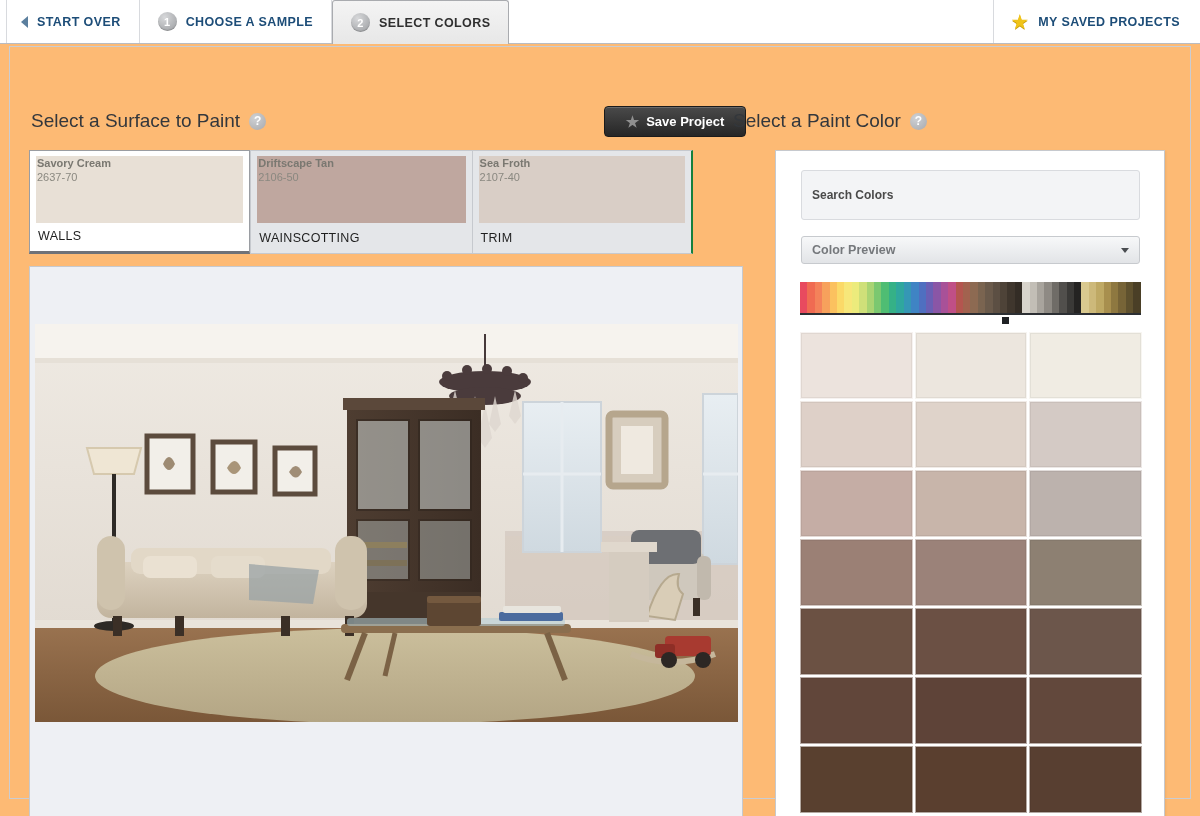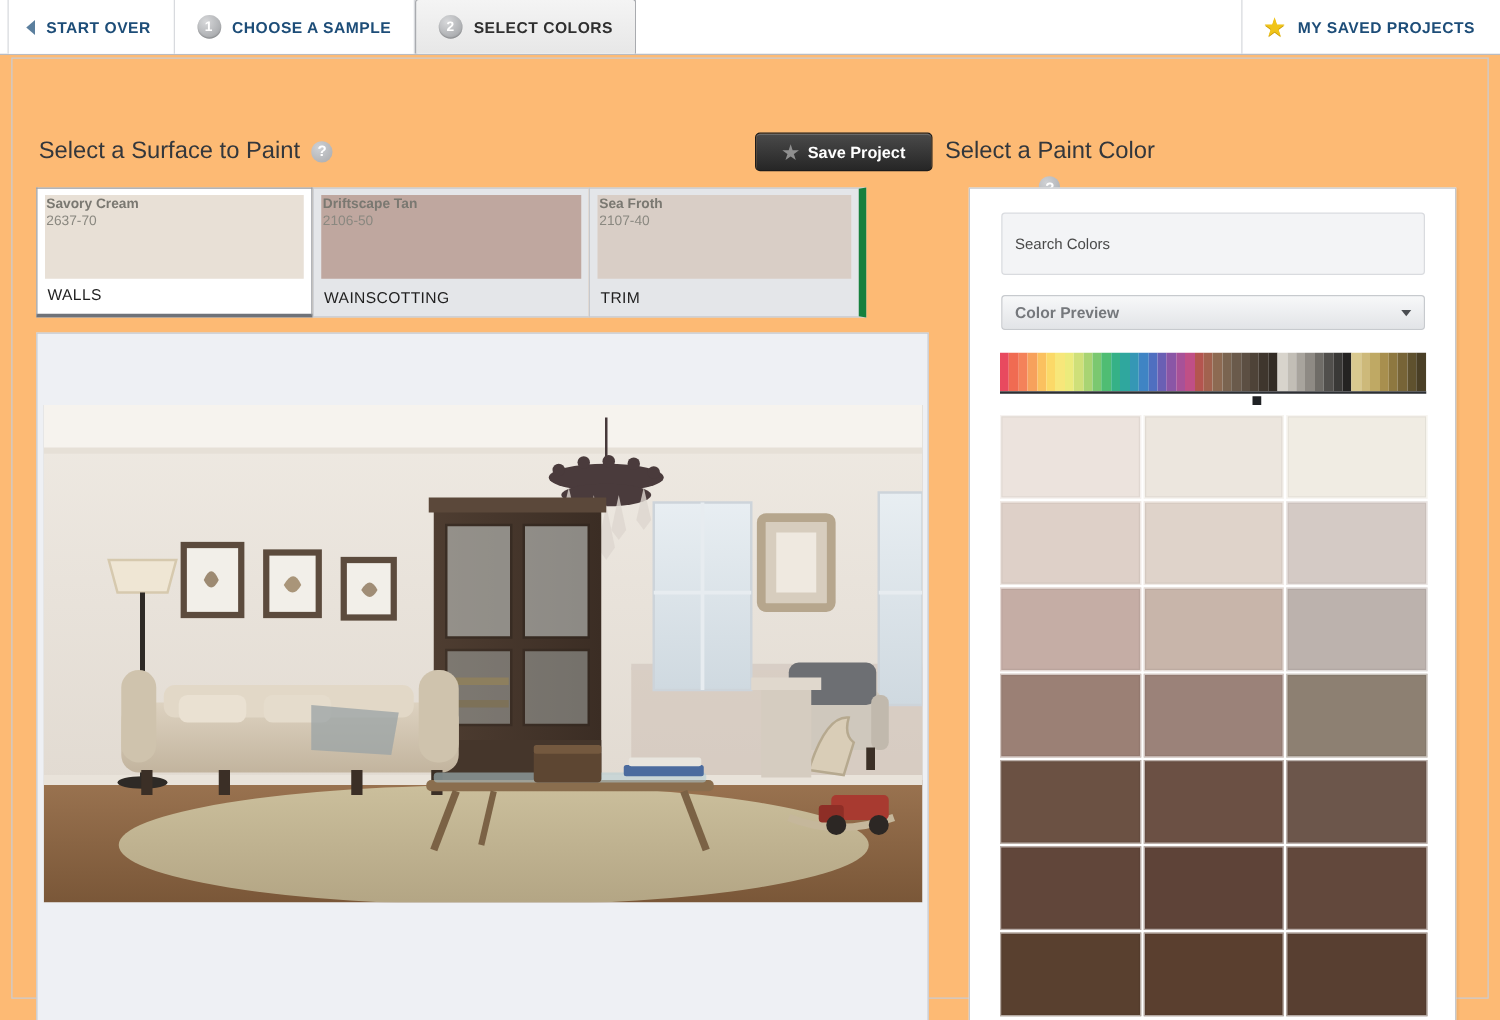--- a/index.html
+++ b/index.html
@@ -8,21 +8,21 @@
     background: #e9ecf1;
     font-family: "Liberation Sans", sans-serif;
     overflow: hidden;
   }
 
   
   .tabbar {
     position: absolute; left: 0; top: 0; width: 1200px; height: 44px;
     background: #ffffff;
     border-bottom: 1px solid #b9bcc2;
-    display: flex; align-items: flex-end;
+    display: flex; align-items: flex-start;
   }
   .tab {
     height: 43px;
     display: flex; align-items: center; gap: 9px;
     padding: 0 18px;
     font-size: 12.5px; font-weight: bold; letter-spacing: .4px;
     color: #1d4d78;
     background: #ffffff;
     border-right: 1px solid #d8dade;
     cursor: pointer;
@@ -73,21 +73,21 @@
     border: 1px solid #c9ccd2; background: transparent;
   }
 
   
   .sec-title {
     position: absolute;
     font-size: 19px; color: #33373c; font-weight: normal;
     display: flex; align-items: center; gap: 9px;
   }
   #title-left  { left: 31px; top: 66px; }
-  #title-right { left: 756px; top: 66px; flex-direction: column; }
+  #title-right { left: 733px; top: 66px; }
   .help {
     width: 17px; height: 17px; border-radius: 50%;
     background: radial-gradient(circle at 35% 30%, #cfd1d4, #a7a9ad);
     color: #fff; font-size: 12px; font-weight: bold;
     display: flex; align-items: center; justify-content: center;
     cursor: pointer;
   }
 
   
   .save-btn {
@@ -105,21 +105,21 @@
   .left-panel {
     position: absolute; left: 29px; top: 106px; width: 664px; height: 665px;
   }
   .surface-row { display: flex; height: 104px; }
   .surface {
     width: 238px; height: 104px;
     background: #e4e6e9;
     border: 1px solid #c6c9ce; border-right: none;
     position: relative; cursor: pointer;
   }
-  .surface:last-child { border-right: 6px solid #15803d; }
+  .surface:last-child { border-right: 2px solid #15803d; }
   .surface.selected {
     background: #ffffff;
     border: 1px solid #9a9da2;
     border-bottom: 3px solid #6f7278;
     z-index: 3;
   }
   .surface .chip {
     position: absolute; left: 6px; top: 5px; right: 6px; height: 67px;
   }
   .surface .cname {
@@ -149,21 +149,21 @@
   .right-panel {
     position: absolute; left: 775px; top: 106px; width: 390px; height: 672px;
     background: #ffffff; border: 1px solid #c6c9ce;
     box-shadow: 1px 1px 2px rgba(0,0,0,.07);
   }
   .search-wrap {
     position: absolute; left: 25px; top: 19px; width: 339px; height: 50px;
     background: #f3f4f6; border: 1px solid #d9dbdf; border-radius: 3px;
     display: flex; align-items: center; padding: 0 10px; gap: 8px;
   }
-  .search-label { font-size: 12px; color: #4a4a4a; white-space: nowrap; }
+  .search-label { font-size: 12px; color: #4a4a4a; white-space: nowrap; font-weight: bold; }
   .search-input {
     flex: 1; height: 32px; border: 1px solid #bfc2c6; background: #ffffff;
     font-size: 15px; color: #6f7276; padding: 0 8px;
     font-family: "Liberation Sans", sans-serif;
   }
   .search-input::placeholder { color: #6f7276; }
 
   .select-wrap {
     position: absolute; left: 25px; top: 85px; width: 339px; height: 28px;
     background: linear-gradient(to bottom, #f7f8f9, #e2e4e7);

